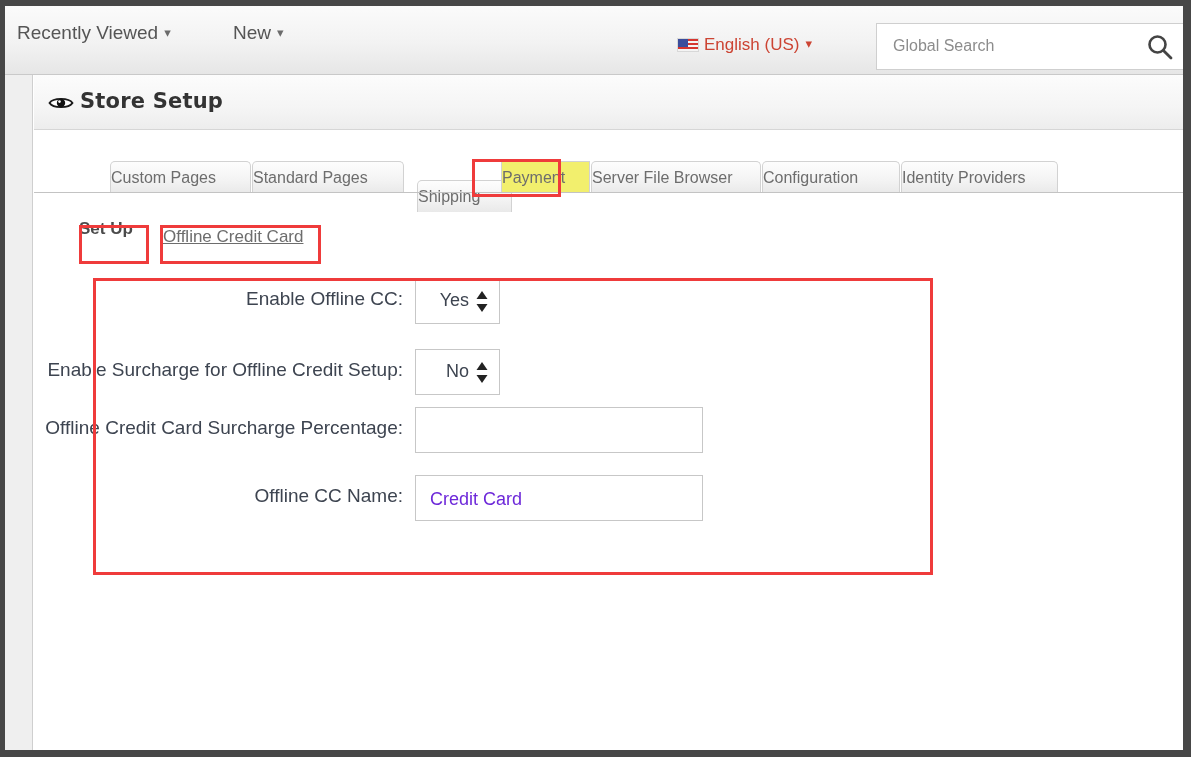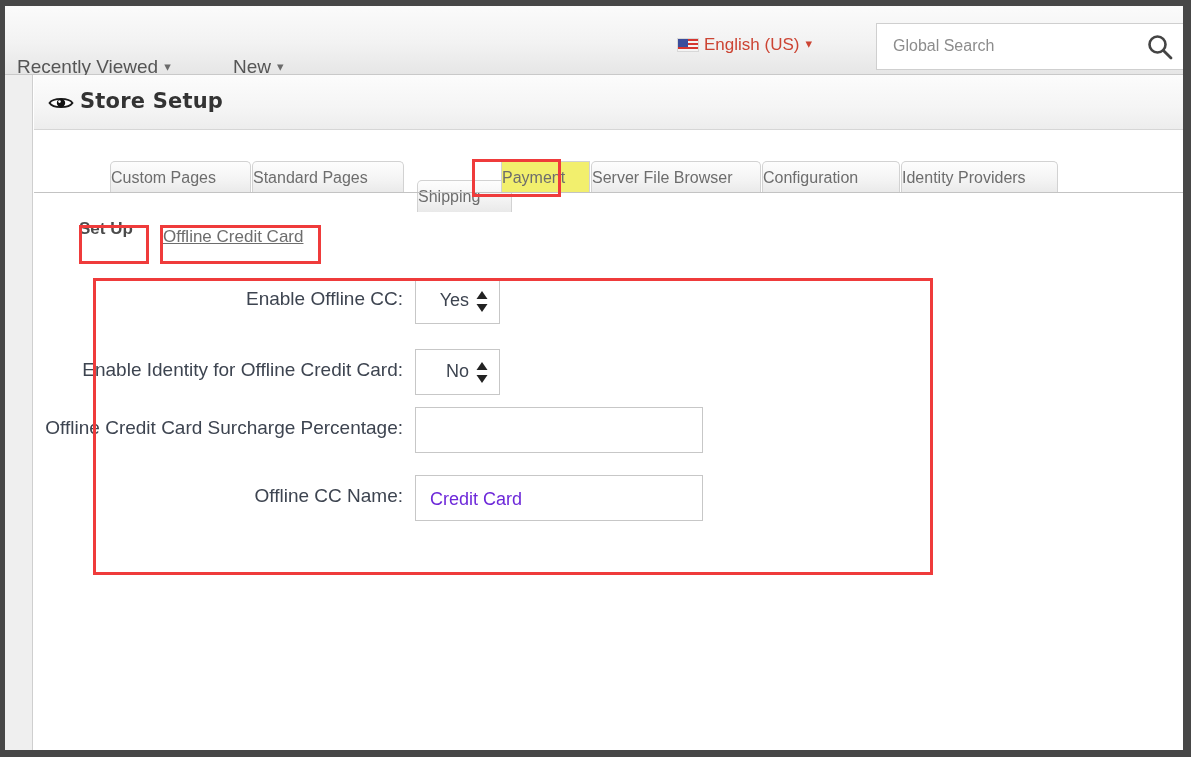--- a/index.html
+++ b/index.html
@@ -40,21 +40,20 @@
     border-bottom: 1px solid #c9c9c9;
     box-sizing: border-box;
   }
   .topnav-item {
     position: absolute;
     top: 16px;
     font-size: 19px;
     color: #555555;
     white-space: nowrap;
     cursor: pointer;
-    margin-top: 34px;
   }
   #nav-recently-viewed { left: 12px; }
   #nav-new { left: 228px; }
   .caret {
     display: inline-block;
     font-size: 13px;
     color: #6b6b6b;
     margin-left: 6px;
     vertical-align: 2px;
   }
@@ -402,21 +401,21 @@
         <div class="field-select">
           <span class="value">Yes</span>
           <svg class="spinner" viewBox="0 0 12 21">
             <polygon points="6,0 11.5,8 0.5,8" fill="#222"></polygon>
             <polygon points="6,21 11.5,13 0.5,13" fill="#222"></polygon>
           </svg>
         </div>
       </div>
 
       <div class="form-row" id="row-enable-surcharge">
-        <div class="form-label">Enable Identity for Offline Credit Card:</div>
+        <div class="form-label">Enable Surcharge for Offline Credit Setup:</div>
         <div class="field-select">
           <span class="value">No</span>
           <svg class="spinner" viewBox="0 0 12 21">
             <polygon points="6,0 11.5,8 0.5,8" fill="#222"></polygon>
             <polygon points="6,21 11.5,13 0.5,13" fill="#222"></polygon>
           </svg>
         </div>
       </div>
 
       <div class="form-row" id="row-surcharge-pct">

